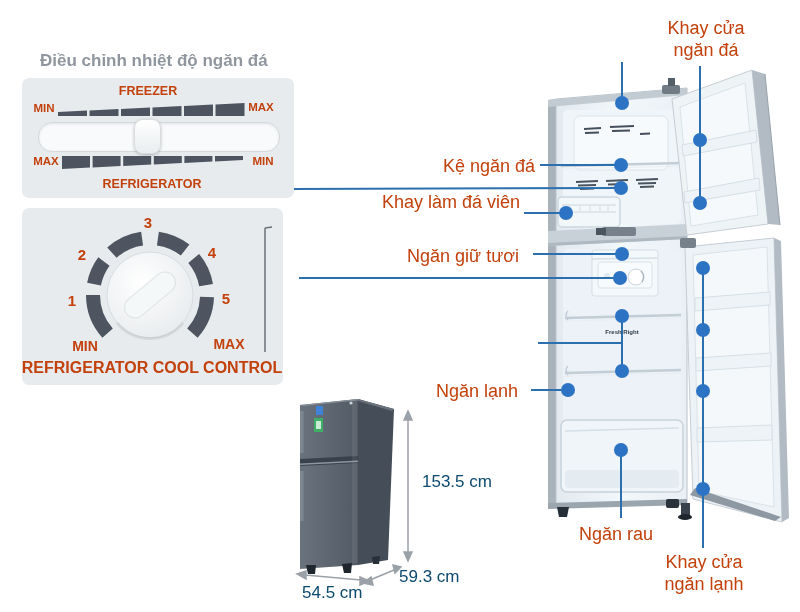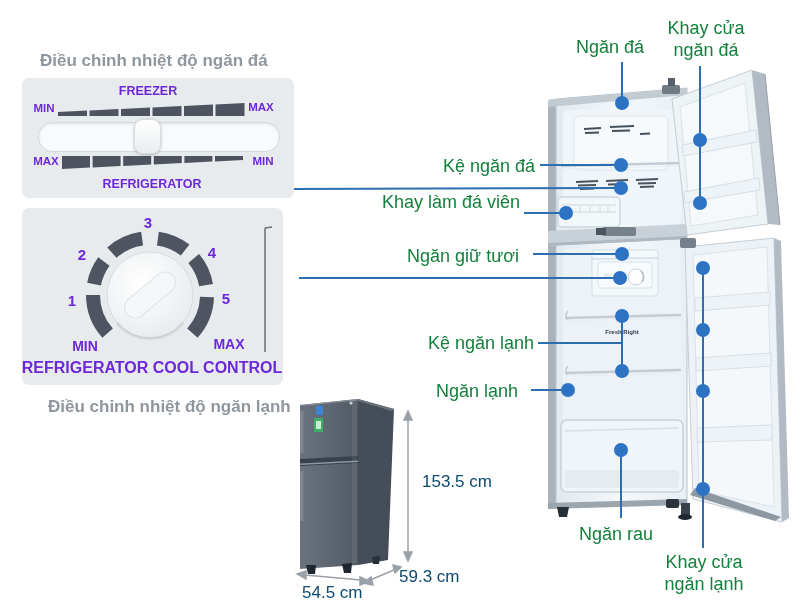--- a/index.html
+++ b/index.html
@@ -1,23 +1,23 @@
 <!DOCTYPE html>
 <html><head>
 <meta charset="utf-8">
 <style>
   html,body{margin:0;padding:0;background:#ffffff;}
   #canvas{position:relative;width:800px;height:612px;background:#ffffff;overflow:hidden;
           font-family:"Liberation Sans","DejaVu Sans",sans-serif;}
   .abs{position:absolute;}
-  .co-label{position:absolute;color:#15803d;font-size:18px;line-height:22px;}
+  .co-label{position:absolute;color:#c2410c;font-size:18px;line-height:22px;}
   .right{text-align:right;}
   .center{text-align:center;}
   .panel{position:absolute;background:#e8ebee;border-radius:7px;}
-  .ctl{position:absolute;color:#6d28d9;font-weight:bold;transform:translate(-50%,-50%);white-space:nowrap;}
+  .ctl{position:absolute;color:#c2410c;font-weight:bold;transform:translate(-50%,-50%);white-space:nowrap;}
   .panel-title{position:absolute;color:#8f969e;font-size:17px;white-space:nowrap;font-weight:bold;}
   .dim-label{position:absolute;color:#0c4a6e;font-size:17px;white-space:nowrap;}
   .track{position:absolute;left:16px;top:44px;width:240px;height:28px;border-radius:14px;
          background:#f8fafb;border:1px solid #d4d9dc;box-shadow:inset 0 1px 3px rgba(0,0,0,0.10);}
   .knob{position:absolute;left:112px;top:41px;width:25px;height:33px;border-radius:9px;
         background:linear-gradient(#ffffff,#e9edef);border:1px solid #d9dde0;
         box-shadow:0 1px 3px rgba(0,0,0,0.25);}
   .tiny-fresh{position:absolute;font-size:6px;font-weight:bold;color:#2e3a46;width:44px;text-align:center;}
 </style>
 </head>
@@ -254,28 +254,25 @@
     <span class="ctl" style="left:50px;top:92px;font-size:15px">1</span>
     <span class="ctl" style="left:60px;top:46px;font-size:15px">2</span>
     <span class="ctl" style="left:126px;top:14px;font-size:15px">3</span>
     <span class="ctl" style="left:190px;top:44px;font-size:15px">4</span>
     <span class="ctl" style="left:204px;top:90px;font-size:15px">5</span>
     <span class="ctl" style="left:63px;top:138px;font-size:14px">MIN</span>
     <span class="ctl" style="left:207px;top:136px;font-size:14px">MAX</span>
     <span class="ctl" style="left:130px;top:160px;font-size:16px">REFRIGERATOR COOL CONTROL</span>
   </div>
 
-  <div class="panel-title" style="left:48px;top:397px">Điều chỉnh nhiệt độ ngăn lạnh</div>
-
-  <div class="co-label center" style="left:565px;top:36px;width:90px">Ngăn đá</div>
+
   <div class="co-label center" style="left:662px;top:17px;width:88px">Khay cửa ngăn đá</div>
   <div class="co-label right" style="left:400px;top:155px;width:135px">Kệ ngăn đá</div>
   <div class="co-label right" style="left:380px;top:191px;width:140px">Khay làm đá viên</div>
   <div class="co-label right" style="left:385px;top:245px;width:134px">Ngăn giữ tươi</div>
-  <div class="co-label right" style="left:395px;top:332px;width:139px">Kệ ngăn lạnh</div>
   <div class="co-label right" style="left:390px;top:380px;width:128px">Ngăn lạnh</div>
   <div class="co-label center" style="left:660px;top:551px;width:88px">Khay cửa ngăn lạnh</div>
   <div class="co-label center" style="left:570px;top:523px;width:92px">Ngăn rau</div>
 
   <div class="tiny-fresh" style="left:600px;top:329px">Fresh Right</div>
 
   <div class="dim-label" style="left:422px;top:472px">153.5 cm</div>
   <div class="dim-label" style="left:399px;top:567px">59.3 cm</div>
   <div class="dim-label" style="left:302px;top:583px">54.5 cm</div>
 

